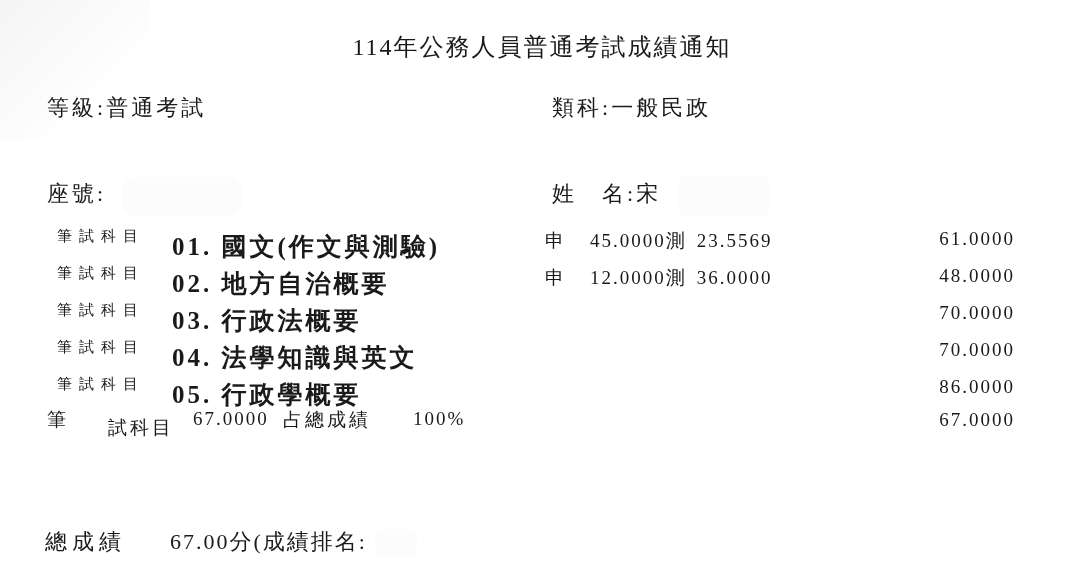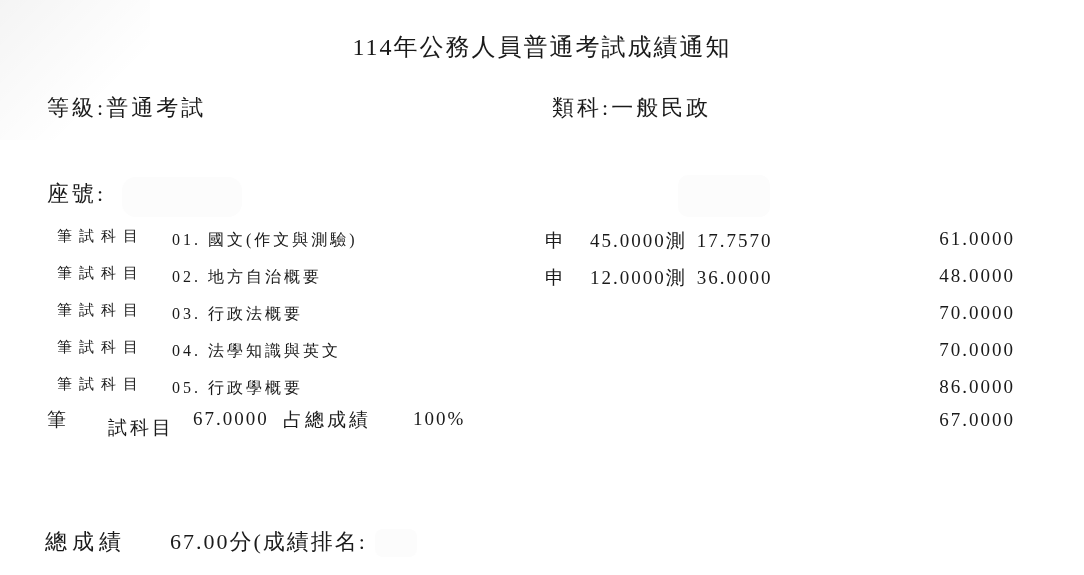--- a/index.html
+++ b/index.html
@@ -33,22 +33,23 @@
     white-space: nowrap;
   }
   .info-label, .info-value { font-size: 22px; letter-spacing: 3px; }
   .pos { position: absolute; white-space: nowrap; }
 
   .row-label {
     font-size: 15px;
     letter-spacing: 7px;
   }
   .subject-name {
-    font-size: 16px;
+    font-size: 25px;
     letter-spacing: 3px;
+    font-weight: bold;
   }
   .num {
     font-size: 19px;
     letter-spacing: 2px;
   }
   .mid-col { display: flex; align-items: baseline; }
   .mid-col .cjk { font-size: 19px; }
   .score-col {
     position: absolute;
     left: 880px;
@@ -76,32 +77,35 @@
     <span class="info-label">等級:</span><span class="info-value">普通考試</span>
   </div>
   <div class="pos" style="left:552px; top:93px;">
     <span class="info-label">類科:</span><span class="info-value">一般民政</span>
   </div>
 
   <div class="pos" style="left:47px; top:179px;">
     <span class="info-label">座號:</span><span class="info-value"></span>
   </div>
   <div class="redaction" style="left:122px; top:177px; width:120px; height:40px;"></div>
+  <div class="pos" style="left:552px; top:179px;">
+    <span class="info-label">姓　名:</span><span class="info-value">宋</span>
+  </div>
   <div class="redaction" style="left:678px; top:175px; width:92px; height:42px; border-radius:10px;"></div>
 
   <div>
     <div class="pos row-label" style="left:57px; top:227px;">筆試科目</div>
     <div class="pos subject-name" style="left:172px; top:230px;">01. 國文(作文與測驗)</div>
     <div class="pos mid-col" style="left:545px; top:228px;">
       <span class="cjk">申</span>
       <span style="width:26px;"></span>
       <span class="num">45.0000</span>
       <span class="cjk">測</span>
       <span style="width:12px;"></span>
-      <span class="num">17.7570</span>
+      <span class="num">23.5569</span>
     </div>
     <div class="score-col num" style="top:228px;">61.0000</div>
   </div>
 
   <div>
     <div class="pos row-label" style="left:57px; top:264px;">筆試科目</div>
     <div class="pos subject-name" style="left:172px; top:267px;">02. 地方自治概要</div>
     <div class="pos mid-col" style="left:545px; top:265px;">
       <span class="cjk">申</span>
       <span style="width:26px;"></span>

